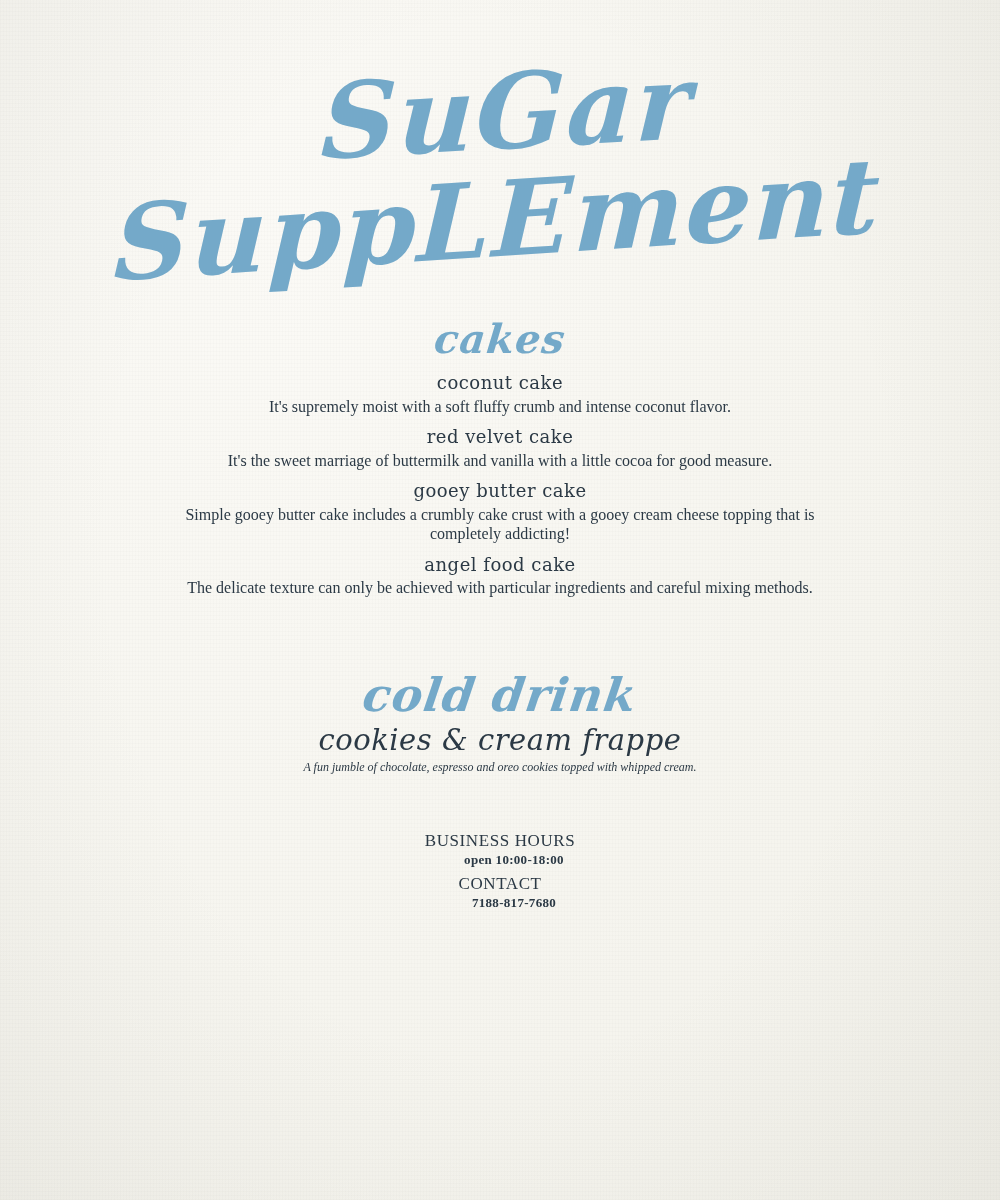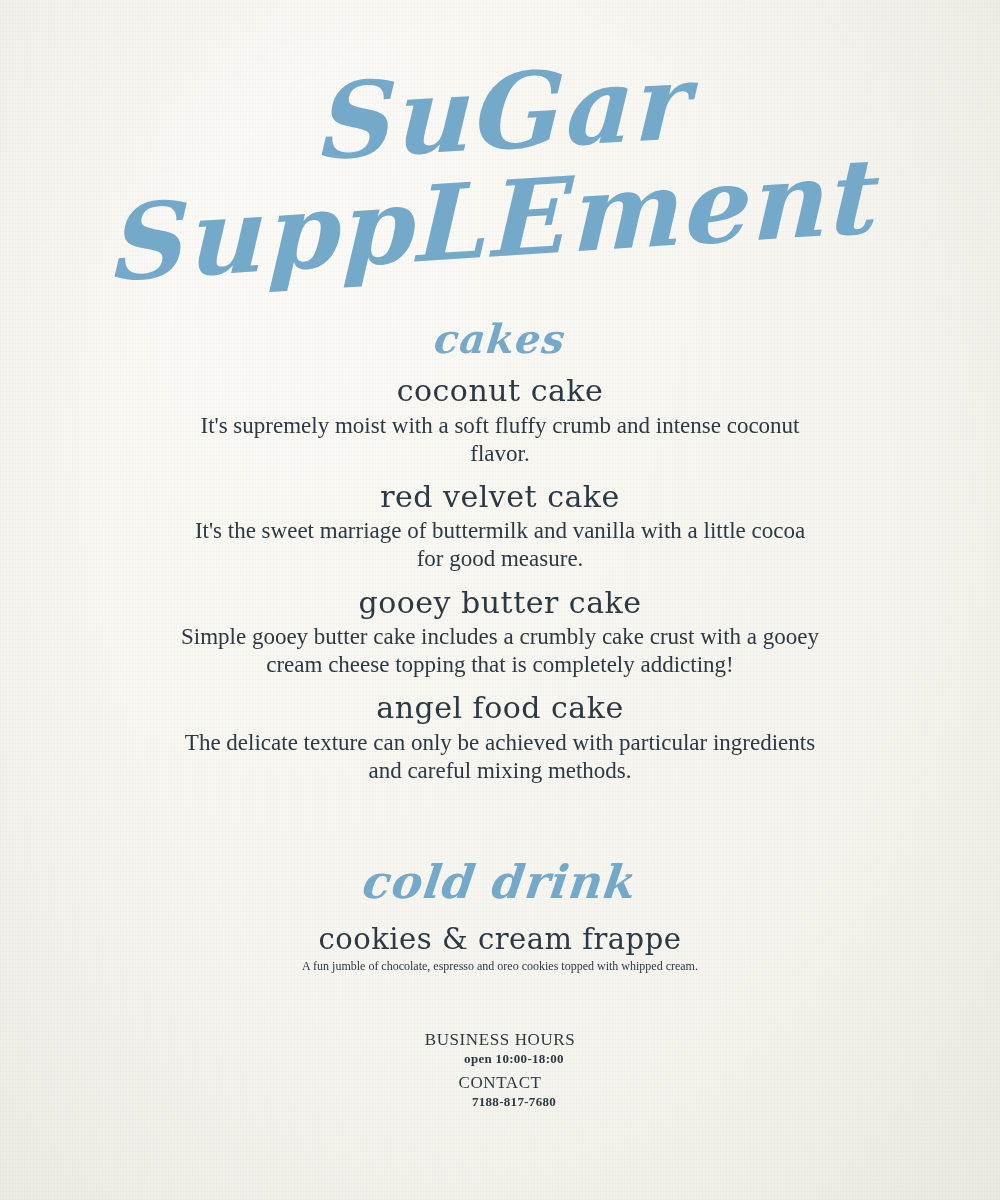--- a/index.html
+++ b/index.html
@@ -92,37 +92,37 @@
   
   .menu {
     text-align: center;
     color: #2c3a44;
   }
   .item {
     margin-top: 14px;
   }
   .item-name {
     font-family: "DejaVu Serif", serif;
-    font-size: 30px;
+    font-size: 18px;
     letter-spacing: 0.5px;
     color: #2b3945;
     line-height: 1.25;
   }
   .item-desc {
     font-family: "Liberation Serif", serif;
-    font-size: 23px;
+    font-size: 16px;
     color: #2b3945;
     line-height: 1.22;
     margin-top: 2px;
     max-width: 640px;
     margin-left: auto;
     margin-right: auto;
   }
   .cakes-list .item { margin-top: 10px; }
-  .drinks-list .item { margin-top: 12px; }
+  .drinks-list .item { margin-top: 0; font-style: italic; }
   .drinks-list .item-name { font-size: 29px; }
   .drinks-list .item-desc { font-size: 12px; max-width: 560px; }
 
   
   .footer {
     text-align: center;
     margin-top: 56px;
     color: #2b3945;
     font-family: Liberation Serif, serif;
   }

